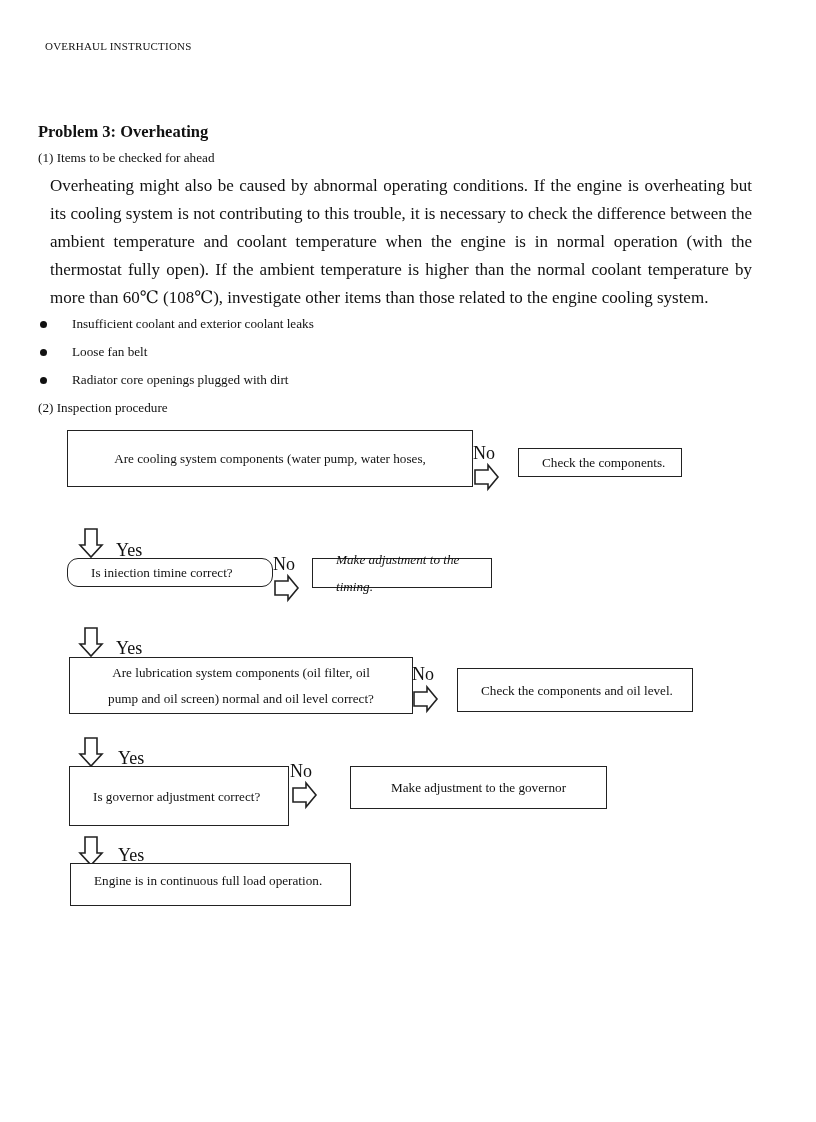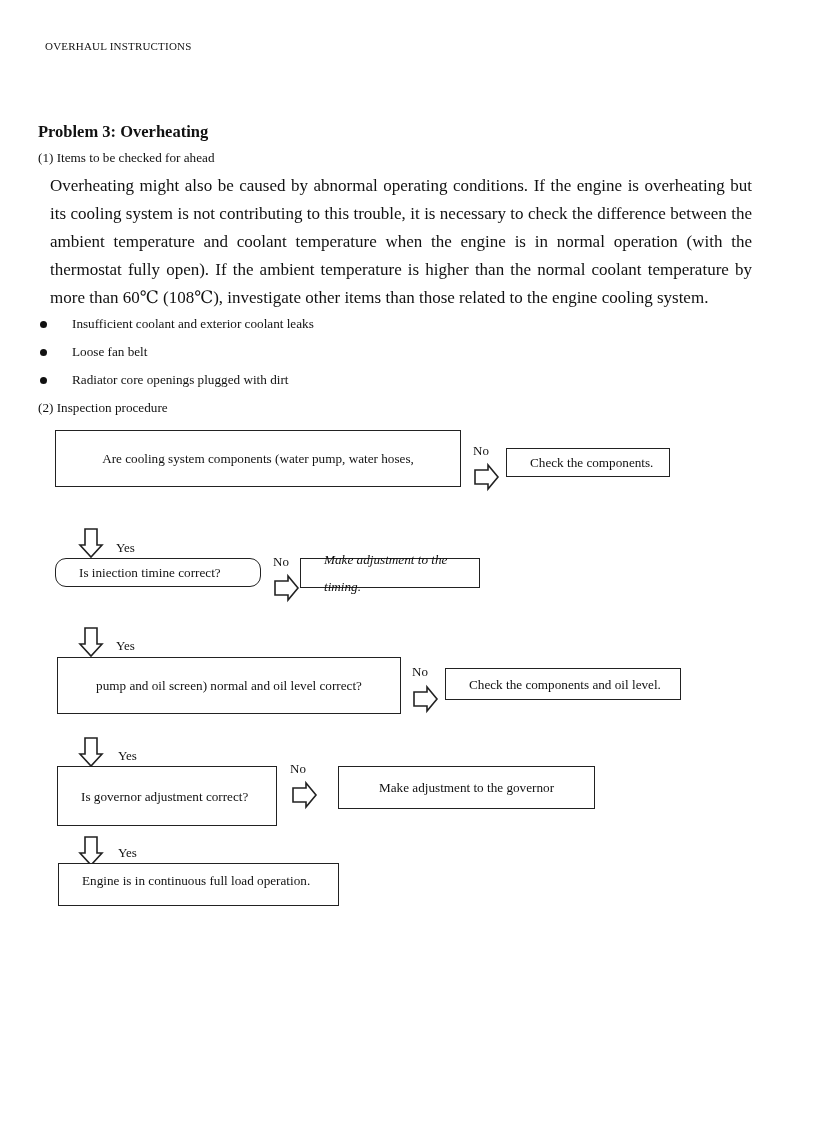--- a/index.html
+++ b/index.html
@@ -21,24 +21,24 @@
     .para {
       left: 38px; width: 702px; font-size: 17px; line-height: 28px;
       text-align: justify; top: 172px; margin-left: 12px;
     }
     .bullet-dot {
       width: 7px; height: 7px; border-radius: 50%; background: #111;
     }
     .box {
       border: 1.3px solid #222; box-sizing: border-box;
       display: flex; align-items: center; justify-content: center;
-      text-align: center; font-size: 13.2px; line-height: 27px; background: #fff;
+      text-align: center; font-size: 13.2px; line-height: 27px; background: #fff; margin-left: 12px;
     }
     .box.left { justify-content: flex-start; padding-left: 23px; text-align: left; }
-    .lbl { font-size: 13px; }
+    .lbl { font-size: 18px; }
     svg.arrow { position: absolute; overflow: visible; }
   </style>
 </head>
 <body>
 
 <div class="abs header">OVERHAUL INSTRUCTIONS</div>
 
 <div class="abs title">Problem 3: Overheating</div>
 <div class="abs line" style="top:150px;">(1) Items to be checked for ahead</div>
 
@@ -73,27 +73,28 @@
   <path d="M1 6 H14 V1 L24 13 L14 25 V20 H1 Z" fill="none" stroke="#222" stroke-width="1.6"></path>
 </svg>
 <div class="abs box left" style="left:300px; top:558px; width:180px; height:30px;font-style:italic;">Make adjustment to the timing.</div>
 
 <svg class="arrow" style="left:79px; top:627px;" width="24" height="30">
   <path d="M6 1 V17 H1 L12 29 L23 17 H18 V1 Z" fill="none" stroke="#222" stroke-width="1.6"></path>
 </svg>
 <div class="abs lbl" style="left:116px; top:638px;">Yes</div>
 
 <div class="abs box" style="left:57px; top:657px; width:344px; height:57px; flex-direction:column; line-height:26px;">
+  <span>Are lubrication system components (oil filter, oil</span>
   <span>pump and oil screen) normal and oil level correct?</span>
 </div>
 <div class="abs lbl" style="left:412px; top:664px;">No</div>
 <svg class="arrow" style="left:413px; top:686px;" width="26" height="26">
   <path d="M1 6 H14 V1 L24 13 L14 25 V20 H1 Z" fill="none" stroke="#222" stroke-width="1.6"></path>
 </svg>
-<div class="abs box left" style="left:445px; top:668px; width:236px; height:32px;text-align:center;">Check the components and oil level.</div>
+<div class="abs box left" style="left:445px; top:668px; width:236px; height:44px;text-align:center;">Check the components and oil level.</div>
 
 <svg class="arrow" style="left:79px; top:737px;" width="24" height="30">
   <path d="M6 1 V17 H1 L12 29 L23 17 H18 V1 Z" fill="none" stroke="#222" stroke-width="1.6"></path>
 </svg>
 <div class="abs lbl" style="left:118px; top:748px;">Yes</div>
 
 <div class="abs box left" style="left:57px; top:766px; width:220px; height:60px;">Is governor adjustment correct?</div>
 <div class="abs lbl" style="left:290px; top:761px;">No</div>
 <svg class="arrow" style="left:292px; top:782px;" width="26" height="26">
   <path d="M1 6 H14 V1 L24 13 L14 25 V20 H1 Z" fill="none" stroke="#222" stroke-width="1.6"></path>

